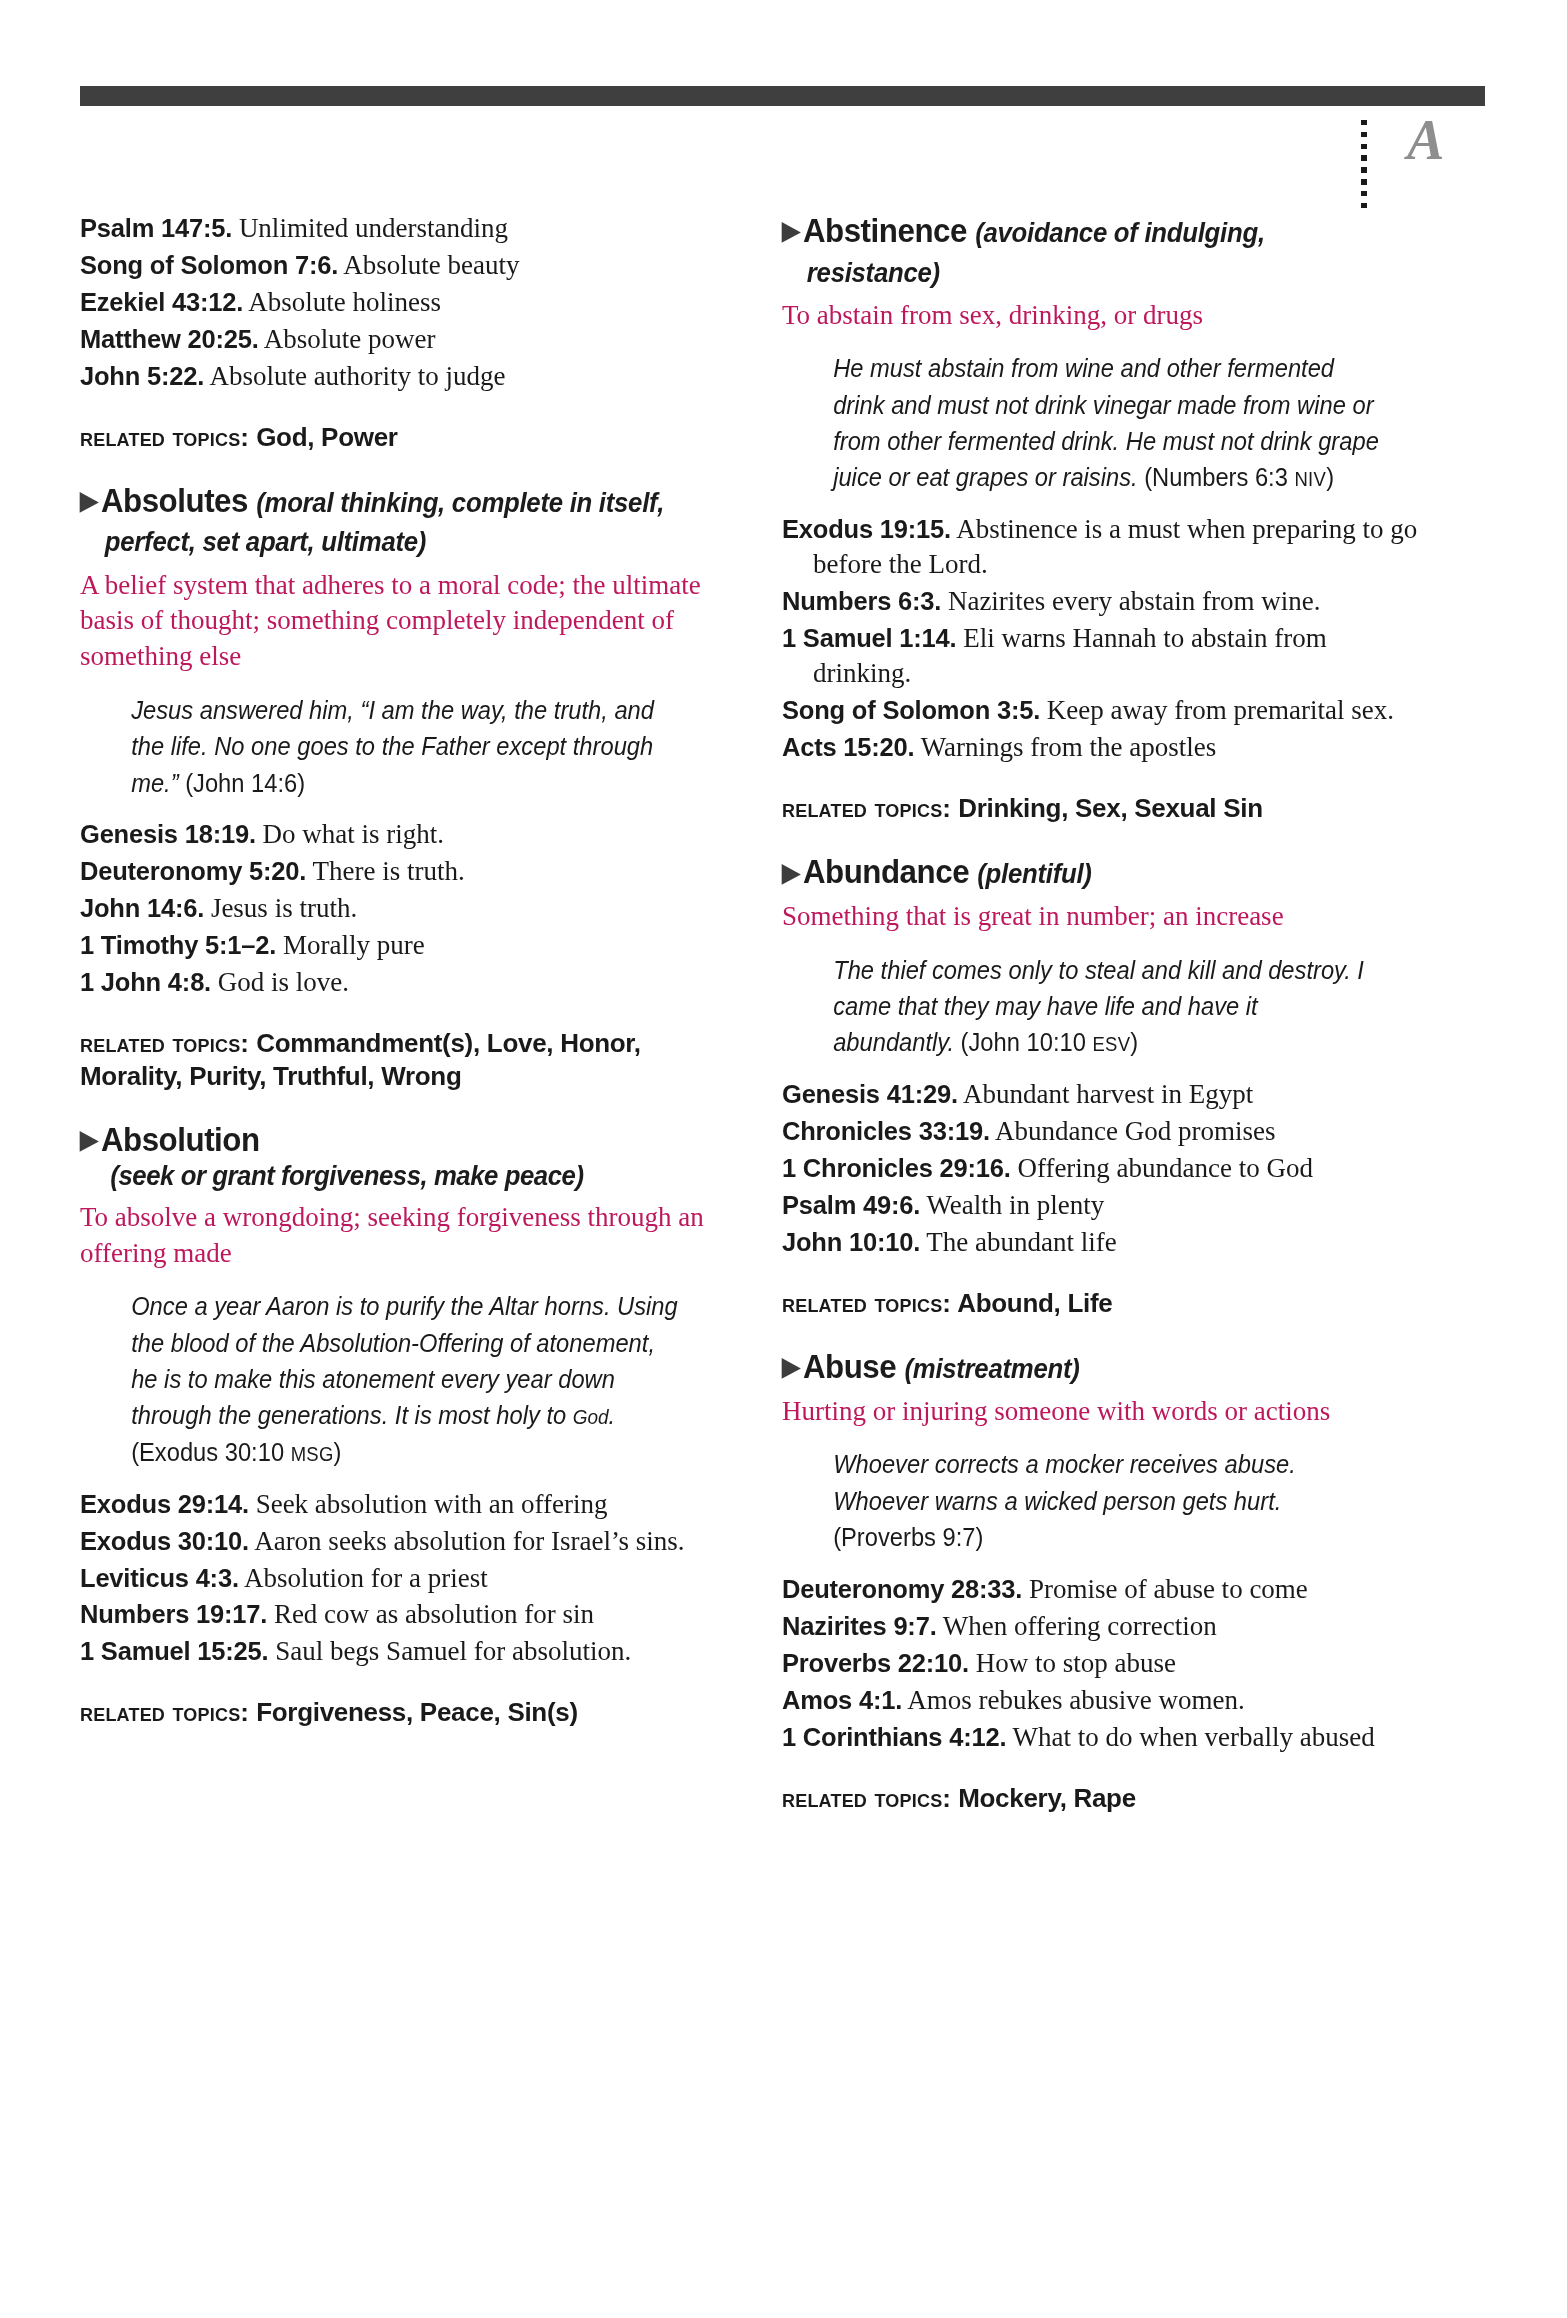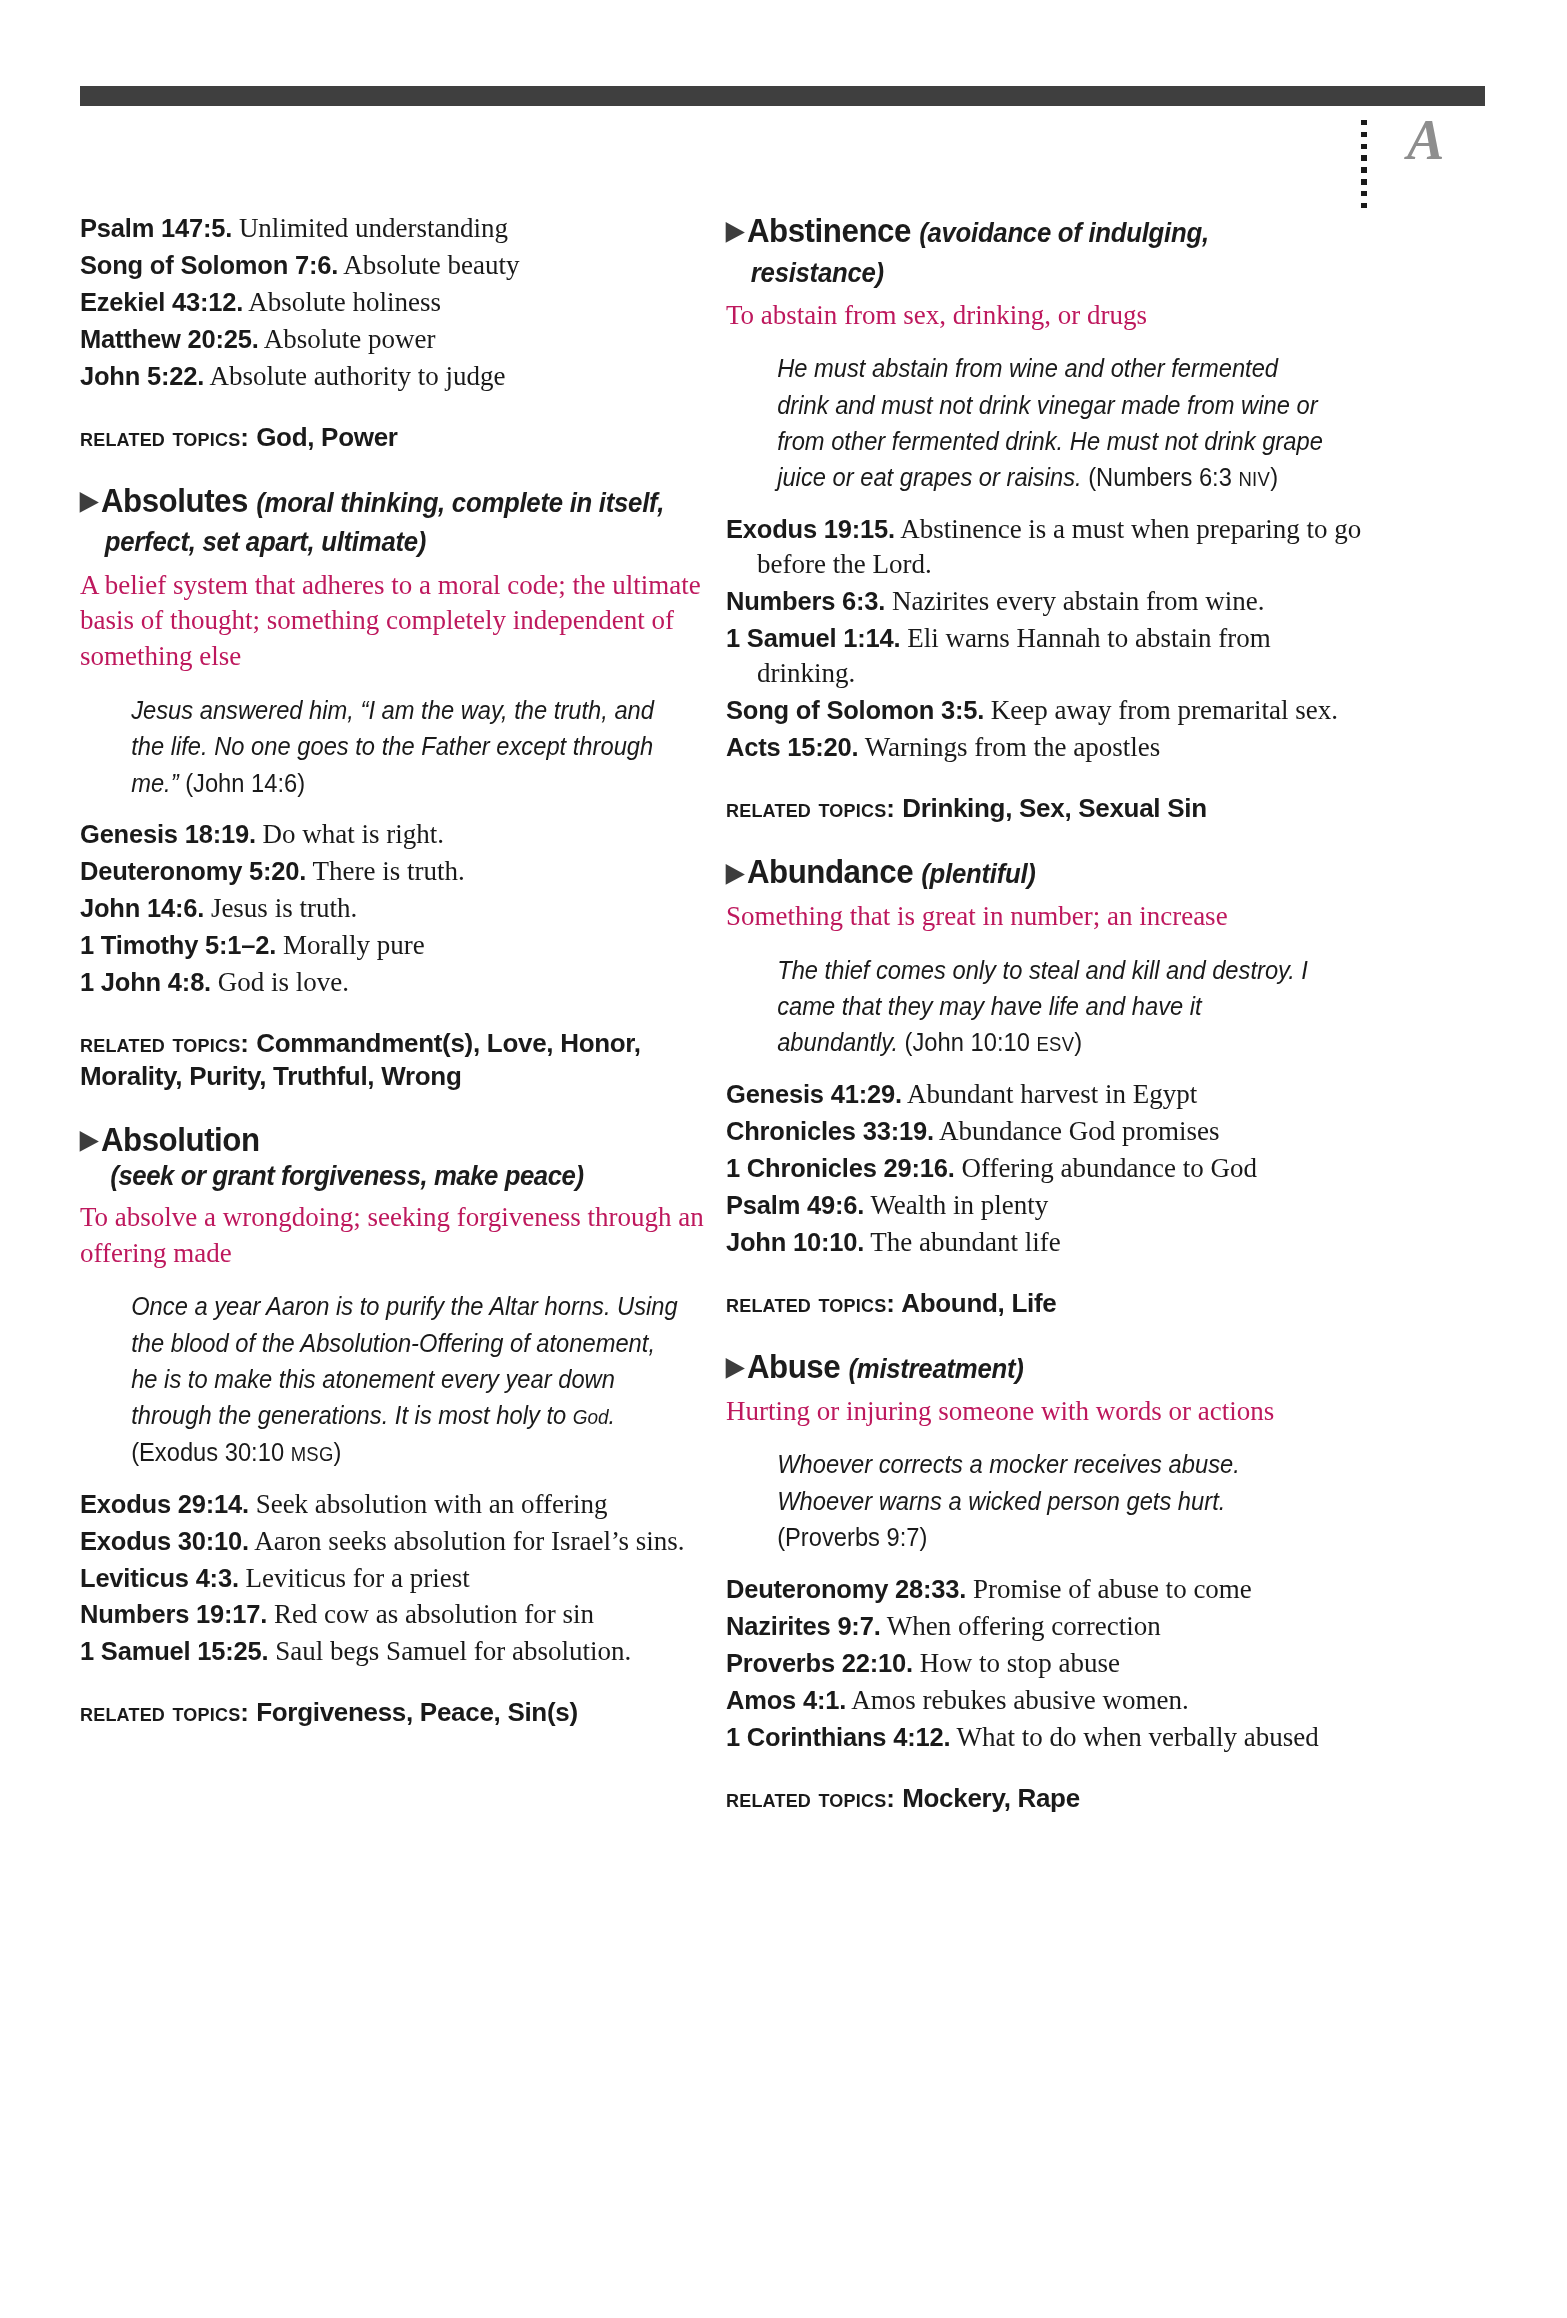--- a/index.html
+++ b/index.html
@@ -55,20 +55,21 @@
     line-height: 1;
   }
 
   
   .columns {
     position: absolute;
     left: 0;
     top: 211px;
     width: 1567px;
     display: flex;
+    gap: 56px;
     padding: 0 80px;
     box-sizing: border-box;
   }
   .col {
     width: 646px;
     flex: 0 0 646px;
   }
 
   
   .entry { margin: 0 0 3.6px 0; }
@@ -210,21 +211,21 @@
         <p class="related"><span class="label">Related topics:</span><span> Commandment(s), Love, Honor, Morality, Purity, Truthful, Wrong</span></p>
       </div>
 
       <div class="entry">
         <h2 class="entry-head"><span class="tri">▶</span><span>Absolution</span><span class="head-line2">(seek or grant forgiveness, make peace)</span></h2>
         <p class="definition">To absolve a wrongdoing; seeking forgiveness through an offering made</p>
         <p class="quote"><span>Once a year Aaron is to purify the Altar horns. Using the blood of the Absolution-Offering of atonement, he is to make this atonement every year down through the generations. It is most holy to </span><span class="sc-italic">God</span><span>.</span><span class="cite"> (Exodus 30:10 </span><span class="sc">MSG</span><span class="cite">)</span></p>
         <div class="verse-list">
           <p class="verse"><span class="ref">Exodus 29:14.</span><span> Seek absolution with an offering</span></p>
           <p class="verse"><span class="ref">Exodus 30:10.</span><span> Aaron seeks absolution for Israel’s sins.</span></p>
-          <p class="verse"><span class="ref">Leviticus 4:3.</span><span> Leviticus for a priest</span></p>
+          <p class="verse"><span class="ref">Leviticus 4:3.</span><span> Absolution for a priest</span></p>
           <p class="verse"><span class="ref">Numbers 19:17.</span><span> Red cow as absolution for sin</span></p>
           <p class="verse"><span class="ref">1 Samuel 15:25.</span><span> Saul begs Samuel for absolution.</span></p>
         </div>
         <p class="related"><span class="label">Related topics:</span><span> Forgiveness, Peace, Sin(s)</span></p>
       </div>
 
     </div>
 
     <div class="col">
 

